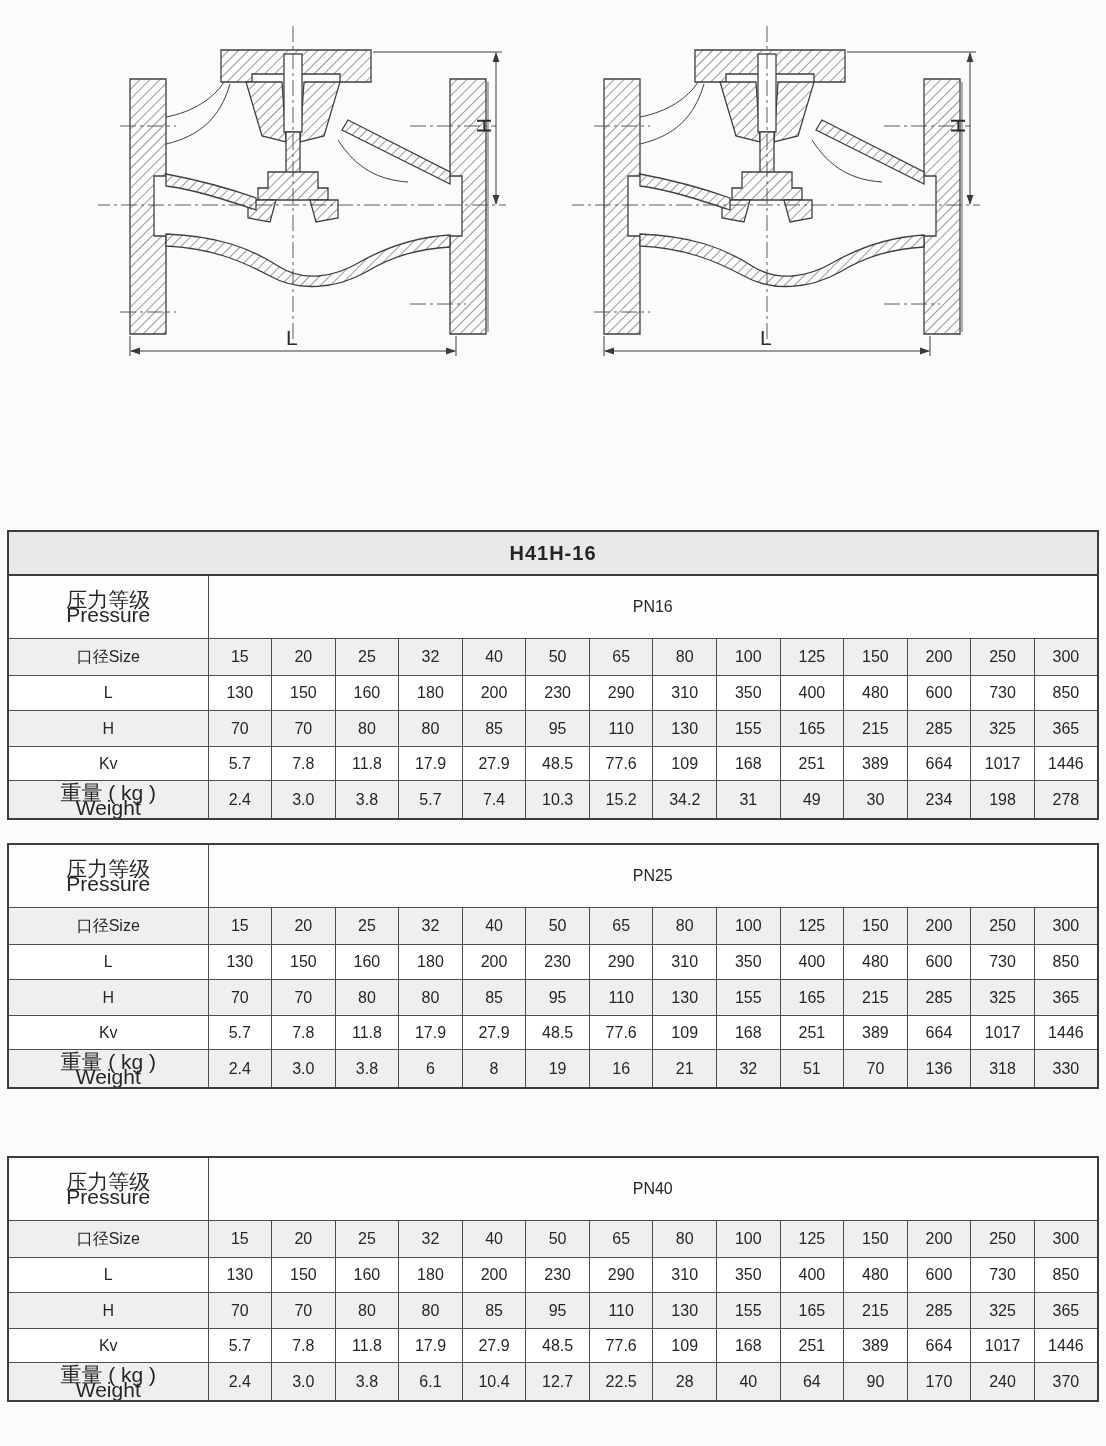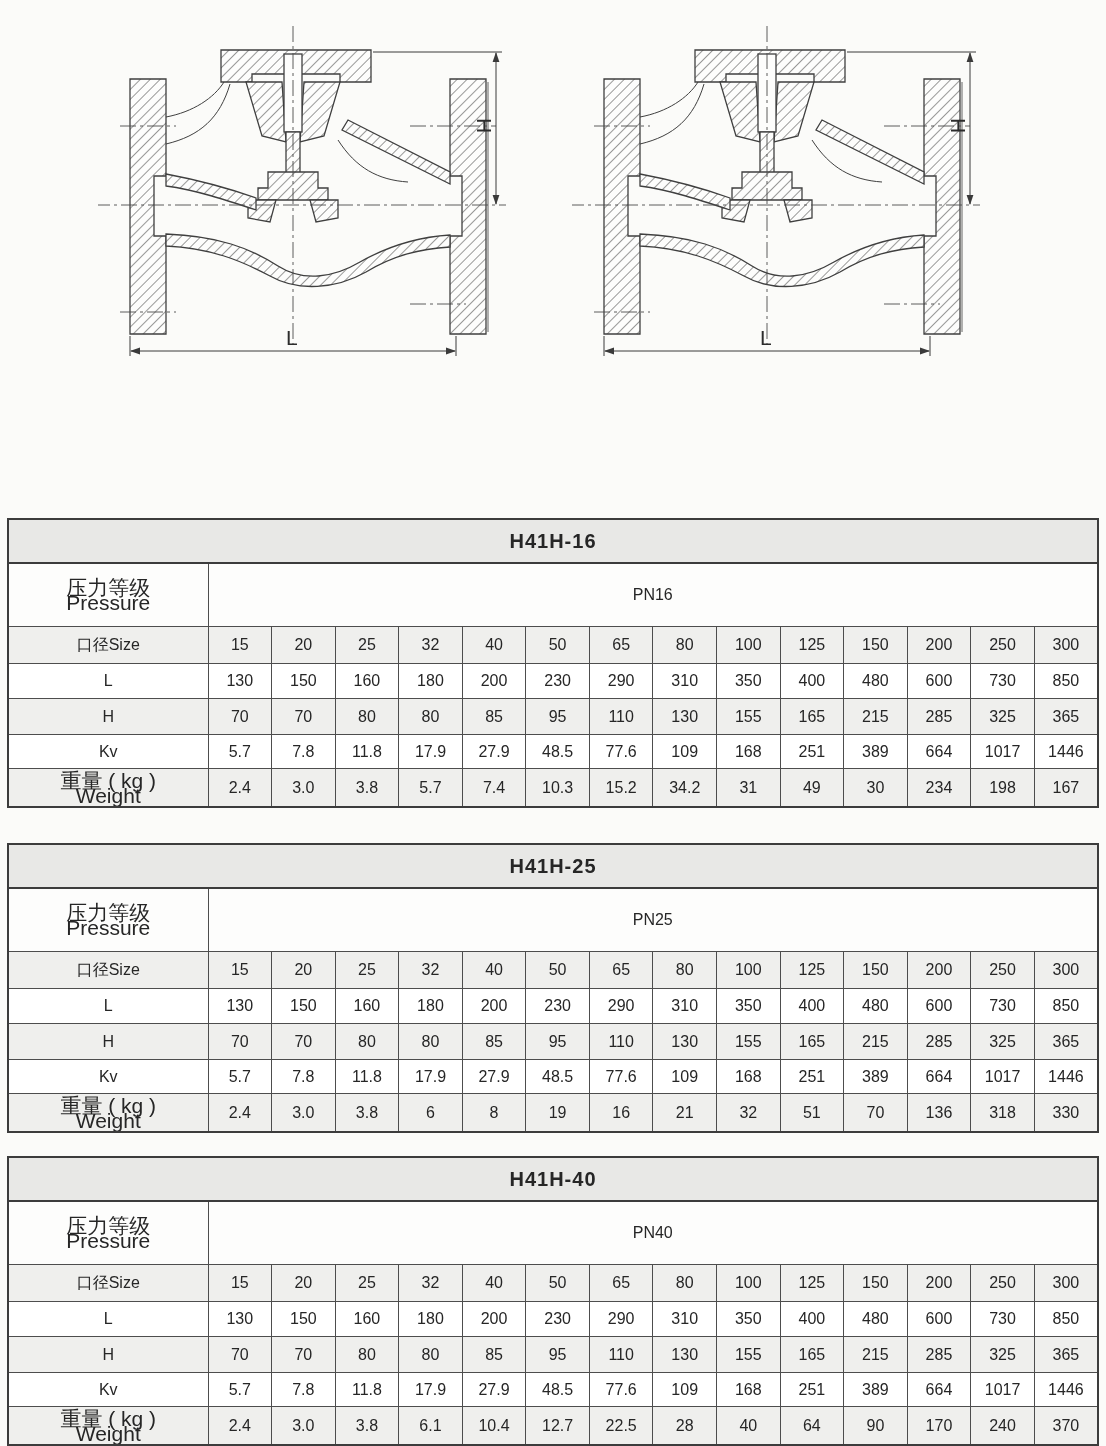--- a/index.html
+++ b/index.html
@@ -143,21 +143,21 @@
     <line x1="275" y1="30" x2="404" y2="30"></line>
     <line x1="398" y1="31" x2="398" y2="182" marker-start="url(#arr)" marker-end="url(#arr)"></line>
     <line x1="32" y1="314" x2="32" y2="334"></line>
     <line x1="358" y1="314" x2="358" y2="334"></line>
     <line x1="33" y1="329" x2="357" y2="329" marker-start="url(#arr)" marker-end="url(#arr)"></line>
   </g>
   <text transform="translate(379,96) rotate(90)" font-size="21" fill="#2c2c2c">H</text>
   <text x="188" y="323" font-size="21" fill="#2c2c2c">L</text>
 </svg>
 
-<table class="spec" style="top:518px">
+<table class="spec" style="top:530px">
   <colgroup>
       <col class="c-lbl">
       <col span="14">
     </colgroup>
   <tbody>
     <tr class="r-title">
         <td colspan="15">H41H-16</td>
       </tr>
     <tr class="r-press">
       <td class="lbl">
@@ -249,34 +249,31 @@
         <td>5.7</td>
         <td>7.4</td>
         <td>10.3</td>
         <td>15.2</td>
         <td>34.2</td>
         <td>31</td>
         <td>49</td>
         <td>30</td>
         <td>234</td>
         <td>198</td>
-        <td>167</td>
+        <td>278</td>
     </tr>
   </tbody>
 </table>
 
 <table class="spec" style="top:843px">
   <colgroup>
       <col class="c-lbl">
       <col span="14">
     </colgroup>
   <tbody>
-    <tr class="r-title">
-        <td colspan="15">H41H-25</td>
-      </tr>
     <tr class="r-press">
       <td class="lbl">
         <div class="two-line">
             <div class="cn">压力等级</div>
             <div class="en">Pressure</div>
           </div>
       </td>
       <td colspan="14">PN25</td>
     </tr>
     <tr class="r-size shade">
@@ -371,23 +368,20 @@
     </tr>
   </tbody>
 </table>
 
 <table class="spec" style="top:1156px">
   <colgroup>
       <col class="c-lbl">
       <col span="14">
     </colgroup>
   <tbody>
-    <tr class="r-title">
-        <td colspan="15">H41H-40</td>
-      </tr>
     <tr class="r-press">
       <td class="lbl">
         <div class="two-line">
             <div class="cn">压力等级</div>
             <div class="en">Pressure</div>
           </div>
       </td>
       <td colspan="14">PN40</td>
     </tr>
     <tr class="r-size shade">

